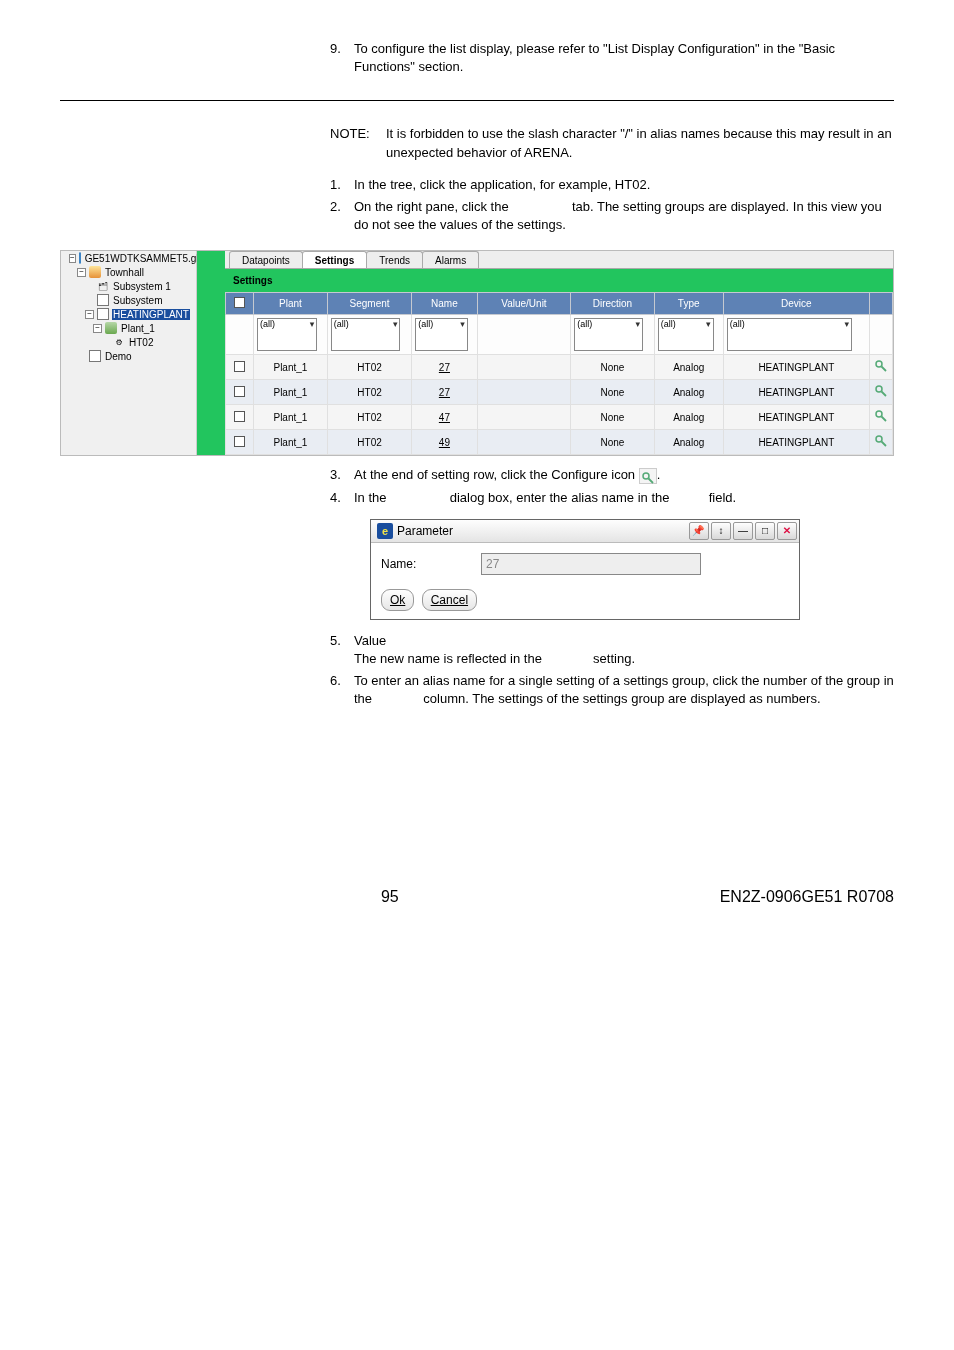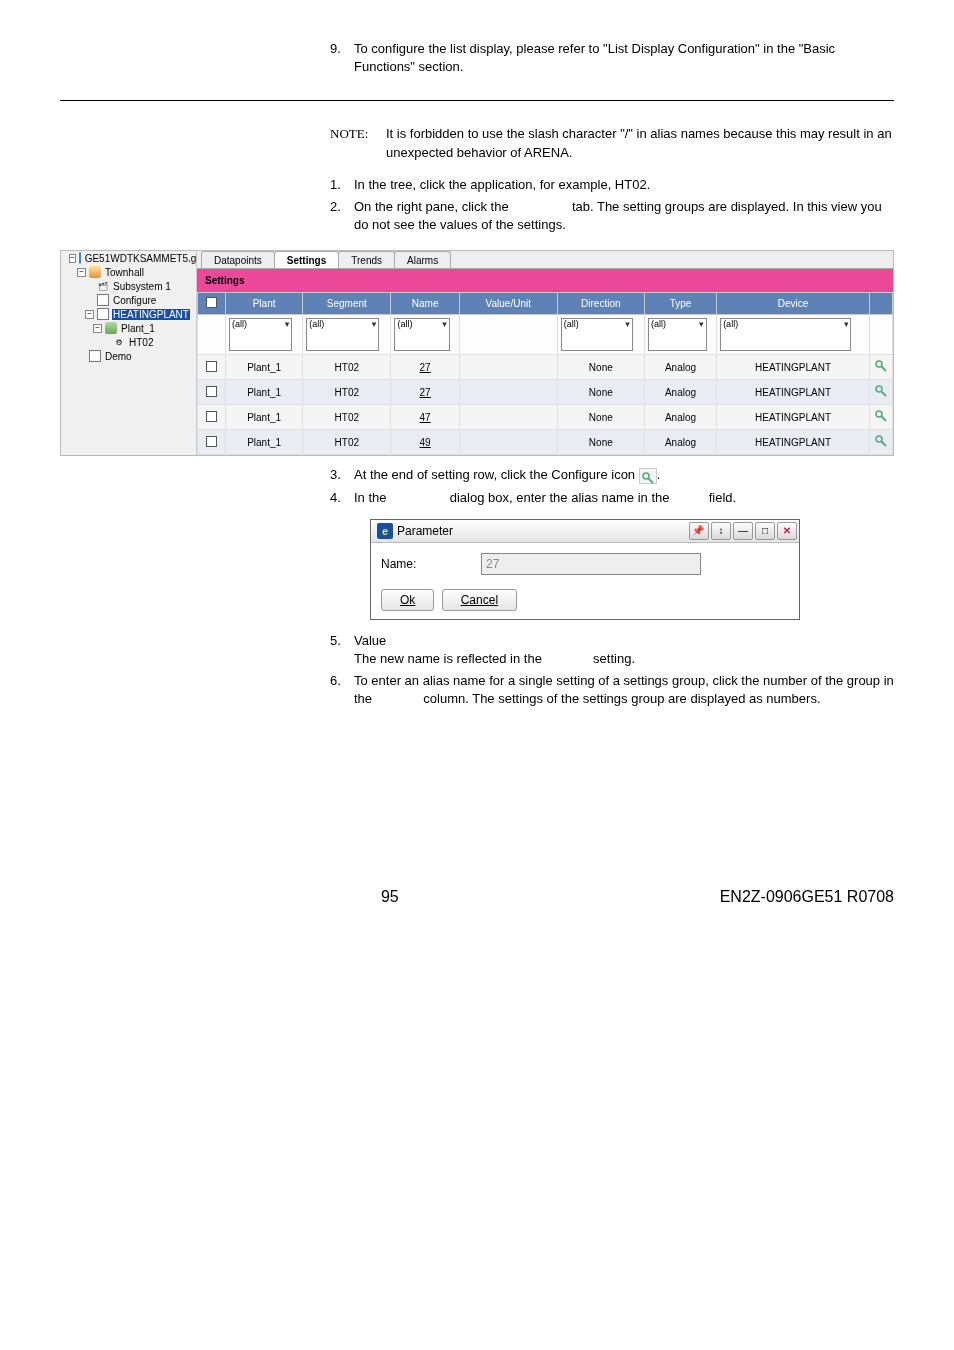--- a/index.html
+++ b/index.html
@@ -4,41 +4,41 @@
 <style>
   * { box-sizing: border-box; margin: 0; padding: 0; }
   body { font-family: Arial, sans-serif; font-size: 13px; color: #000; background: #fff; width: 954px; margin: 0 auto; padding: 40px 60px 40px 60px; }
   .content-area { margin-left: 270px; }
   .ol-item { display: flex; margin-bottom: 4px; line-height: 1.4; }
   .ol-num { min-width: 24px; }
   .ol-text { flex: 1; }
   .ghost-word { display:inline-block; min-width: 56px; }
   .hr { border: none; border-top: 1px solid #000; margin: 24px 0; }
   .note-row { display: flex; margin-bottom: 14px; line-height: 1.4; }
-  .note-label { min-width: 56px; font-family: Liberation Serif, serif; }
+  .note-label { min-width: 56px; }
   .para { line-height: 1.4; margin-bottom: 14px; }
 
   
   .screenshot1 { margin: 16px 0 6px 0; background: #f5f5f5; border: 1px solid #bbb; display: flex; font-size: 10px; font-family: Tahoma, Arial, sans-serif; }
   .tree-pane { width: 136px; background: #f0f0f0; border-right: 1px solid #ccc; }
   .tree ul { list-style: none; padding-left: 8px; }
   .tree-li { display:flex; align-items:center; white-space:nowrap; padding:1px 0; }
   .tree-toggle { width:9px; height:9px; border:1px solid #888; display:inline-flex; align-items:center; justify-content:center; font-size:8px; line-height:8px; margin-right:3px; background:#fff; }
   .tree-spacer { display:inline-block; width:12px;}
   .tree-icon { width:12px; height:12px; display:inline-flex; align-items:center; justify-content:center; margin-right:3px; font-size:8px; }
   .ic-root { background:linear-gradient(#6fa8dc,#3d85c6); border:1px solid #3d85c6; border-radius:1px;}
   .ic-home { background:linear-gradient(#ffe599,#e69138); border-radius:2px;}
   .ic-sub {}
   .ic-plant { background:linear-gradient(#b6d7a8,#6aa84f); border-radius:2px;}
   .ic-seg {}
   .ic-device { background:#fff; border:1px solid #777;}
   .tree-sel { background:#1a4e9e; color:#fff; padding:0 2px;}
   .tree-label { padding:0 1px; }
 
-  .main-pane { flex:1; background:#ec4899; }
+  .main-pane { flex:1; background:#22c55e;padding-left:28px; }
   .tabs { display:flex; padding-left:4px; border-bottom:1px solid #aaa; background:#eee; }
   .tab { padding:3px 12px 2px 12px; border:1px solid #aaa; border-bottom:none; margin-right:-1px; background:#eee; border-radius:3px 3px 0 0; font-size:10px;}
   .tab.active { background:#fff; font-weight:normal;}
   .tab.active.bold { font-weight:bold;}
   .section-title { padding:6px 8px; font-weight:bold; font-size:10px;}
   .grid { width:100%; border-collapse:collapse; }
   .grid th { background:#5e82b5; color:#fff; font-weight:normal; font-size:10px; padding:4px 4px; border:1px solid #c5c9d0; }
   .grid td { background:#f5f5f5; font-size:10px; padding:4px 4px; border:1px solid #e0e0e0; text-align:center; }
   .grid tr.alt td { background:#e9edf3; }
   .grid .filter-row td { background:#fdfdfd; padding:3px;}
@@ -57,21 +57,21 @@
   .dlg-title-text{}
   .dlg-winbtns { display:flex; gap:2px;}
   .winbtn { width:20px; height:18px; border:1px solid #999; background:linear-gradient(#fefefe,#d9d9d9); border-radius:2px; display:flex; align-items:center; justify-content:center; font-size:10px;}
   .winbtn.close { color:#d14; font-weight:bold;}
   .dlg-body { padding:10px 10px 8px 10px;}
   .dlg-row { display:flex; align-items:center; margin-bottom:10px;}
   .dlg-label { width:100px;}
   .dlg-input { width:220px; height:22px; border:1px solid #888; padding:2px 4px; font-size:12px;}
   .dlg-input.disabled { background:#eee; color:#888;}
   .dlg-buttons { padding-top:4px;}
-  .dlg-btn { display:inline-block; padding:3px 18px; border:1px solid #999; background:linear-gradient(#fefefe,#e6e6e6); border-radius:3px; font-size:12px; text-decoration:underline; cursor:pointer; margin-right:4px;}
+  .dlg-btn { display:inline-block; padding:3px 8px; border:1px solid #999; background:linear-gradient(#fefefe,#e6e6e6); border-radius:9px; font-size:12px; text-decoration:underline; cursor:pointer; margin-right:4px;}
 
   
   .footer { display:flex; justify-content:space-between; font-size:16px; margin-top:180px;}
 </style>
 </head>
 <body>
 
 <div class="content-area">
   <div class="ol-item">
     <span class="ol-num">9.</span>
@@ -120,21 +120,21 @@
                   <div class="tree-li">
                     <span class="tree-spacer"></span>
                     <span class="tree-icon ic-sub">🗂</span>
                     <span class="tree-label">Subsystem 1</span>
                   </div>
                 </li>
                 <li>
                   <div class="tree-li">
                     <span class="tree-spacer"></span>
                     <span class="tree-icon ic-device"></span>
-                    <span class="tree-label">Configure</span>
+                    <span class="tree-label">Subsystem</span>
                   </div>
                 </li>
                 <li>
                   <div class="tree-li">
                     <span class="tree-toggle">−</span>
                     <span class="tree-icon ic-device"></span>
                     <span class="tree-label tree-sel">HEATINGPLANT</span>
                   </div>
                   <ul>
                     <li>

